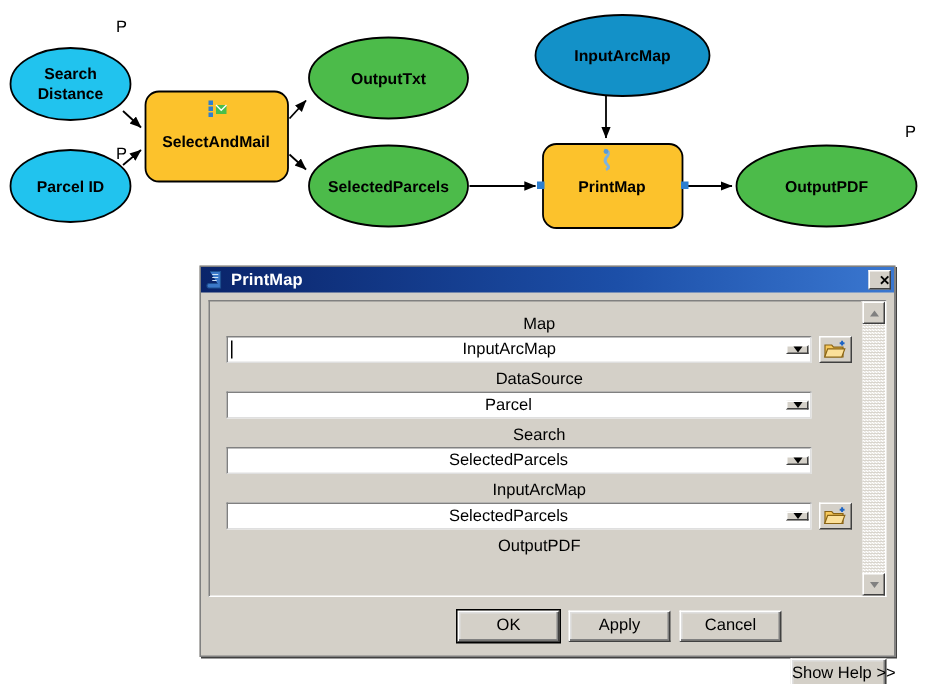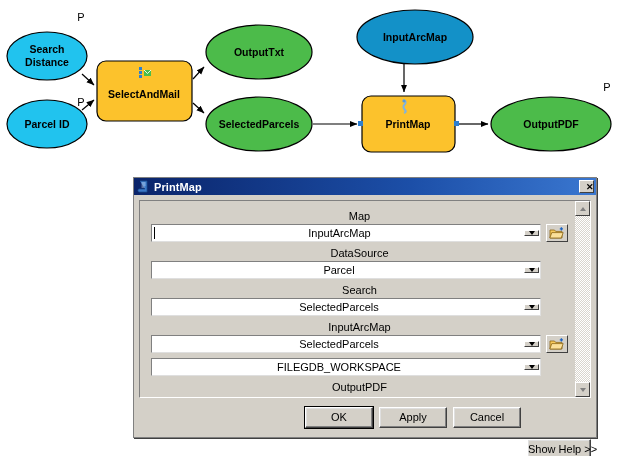--- a/index.html
+++ b/index.html
@@ -443,29 +443,20 @@
               <svg width="16" height="14" viewBox="0 0 16 14" xmlns="http://www.w3.org/2000/svg">
                 <path d="M1,4 h4.5 l1.2,1.4 h6.3 v6.6 h-12 z" fill="#F7C95B" stroke="#8a6414" stroke-width="0.8"></path>
                 <path d="M2.8,6.6 h11.4 l-2,5.4 h-11.4 z" fill="#FBE09A" stroke="#8a6414" stroke-width="0.8"></path>
                 <path d="M12.4,1.2 v3.2 M10.8,2.8 h3.2" stroke="#1b63c4" stroke-width="1.3"></path>
               </svg>
             </div>
           </div>
         </div>
 
         <div class="field-row">
-          <div class="field-controls">
-            <div class="input-wrap">
-              <div class="input-value">FILEGDB_WORKSPACE</div>
-              <div class="dd-btn">
-                  <span class="dd-arrow"></span>
-                </div>
-            </div>
-            <div class="browse-btn spacer"></div>
-          </div>
         </div>
 
         <div class="field-row">
           <div class="field-label">OutputPDF</div>
 
         </div>
 
       </div>
 
       <div class="vscroll">

